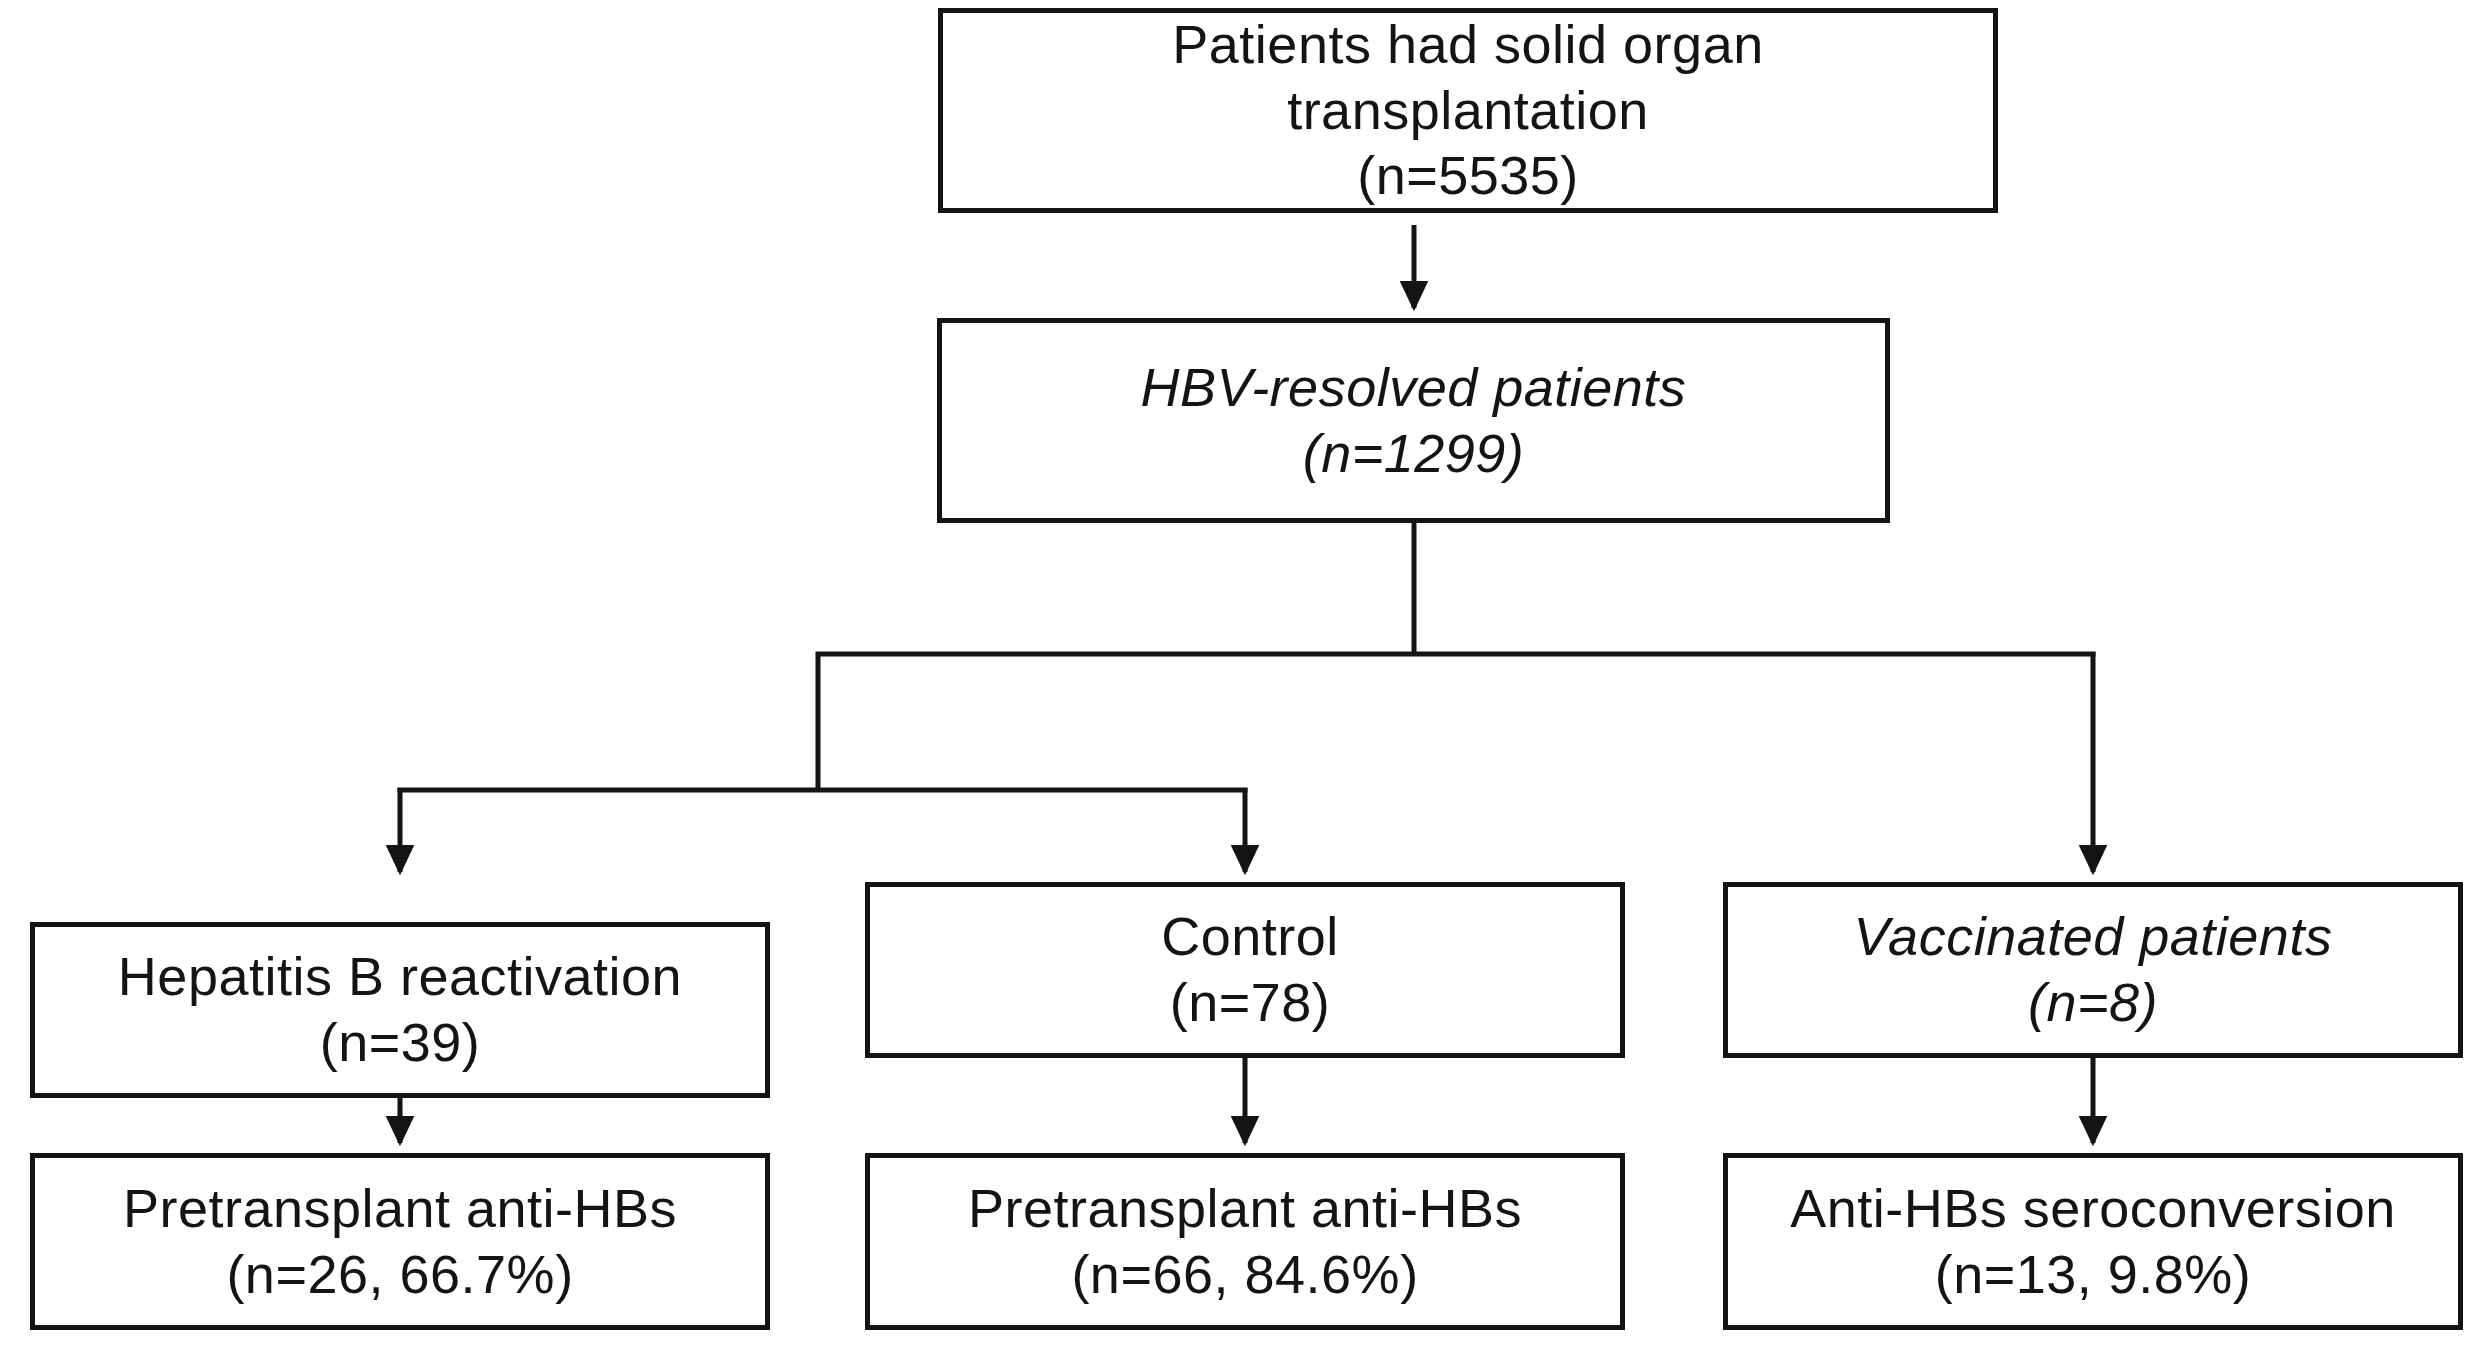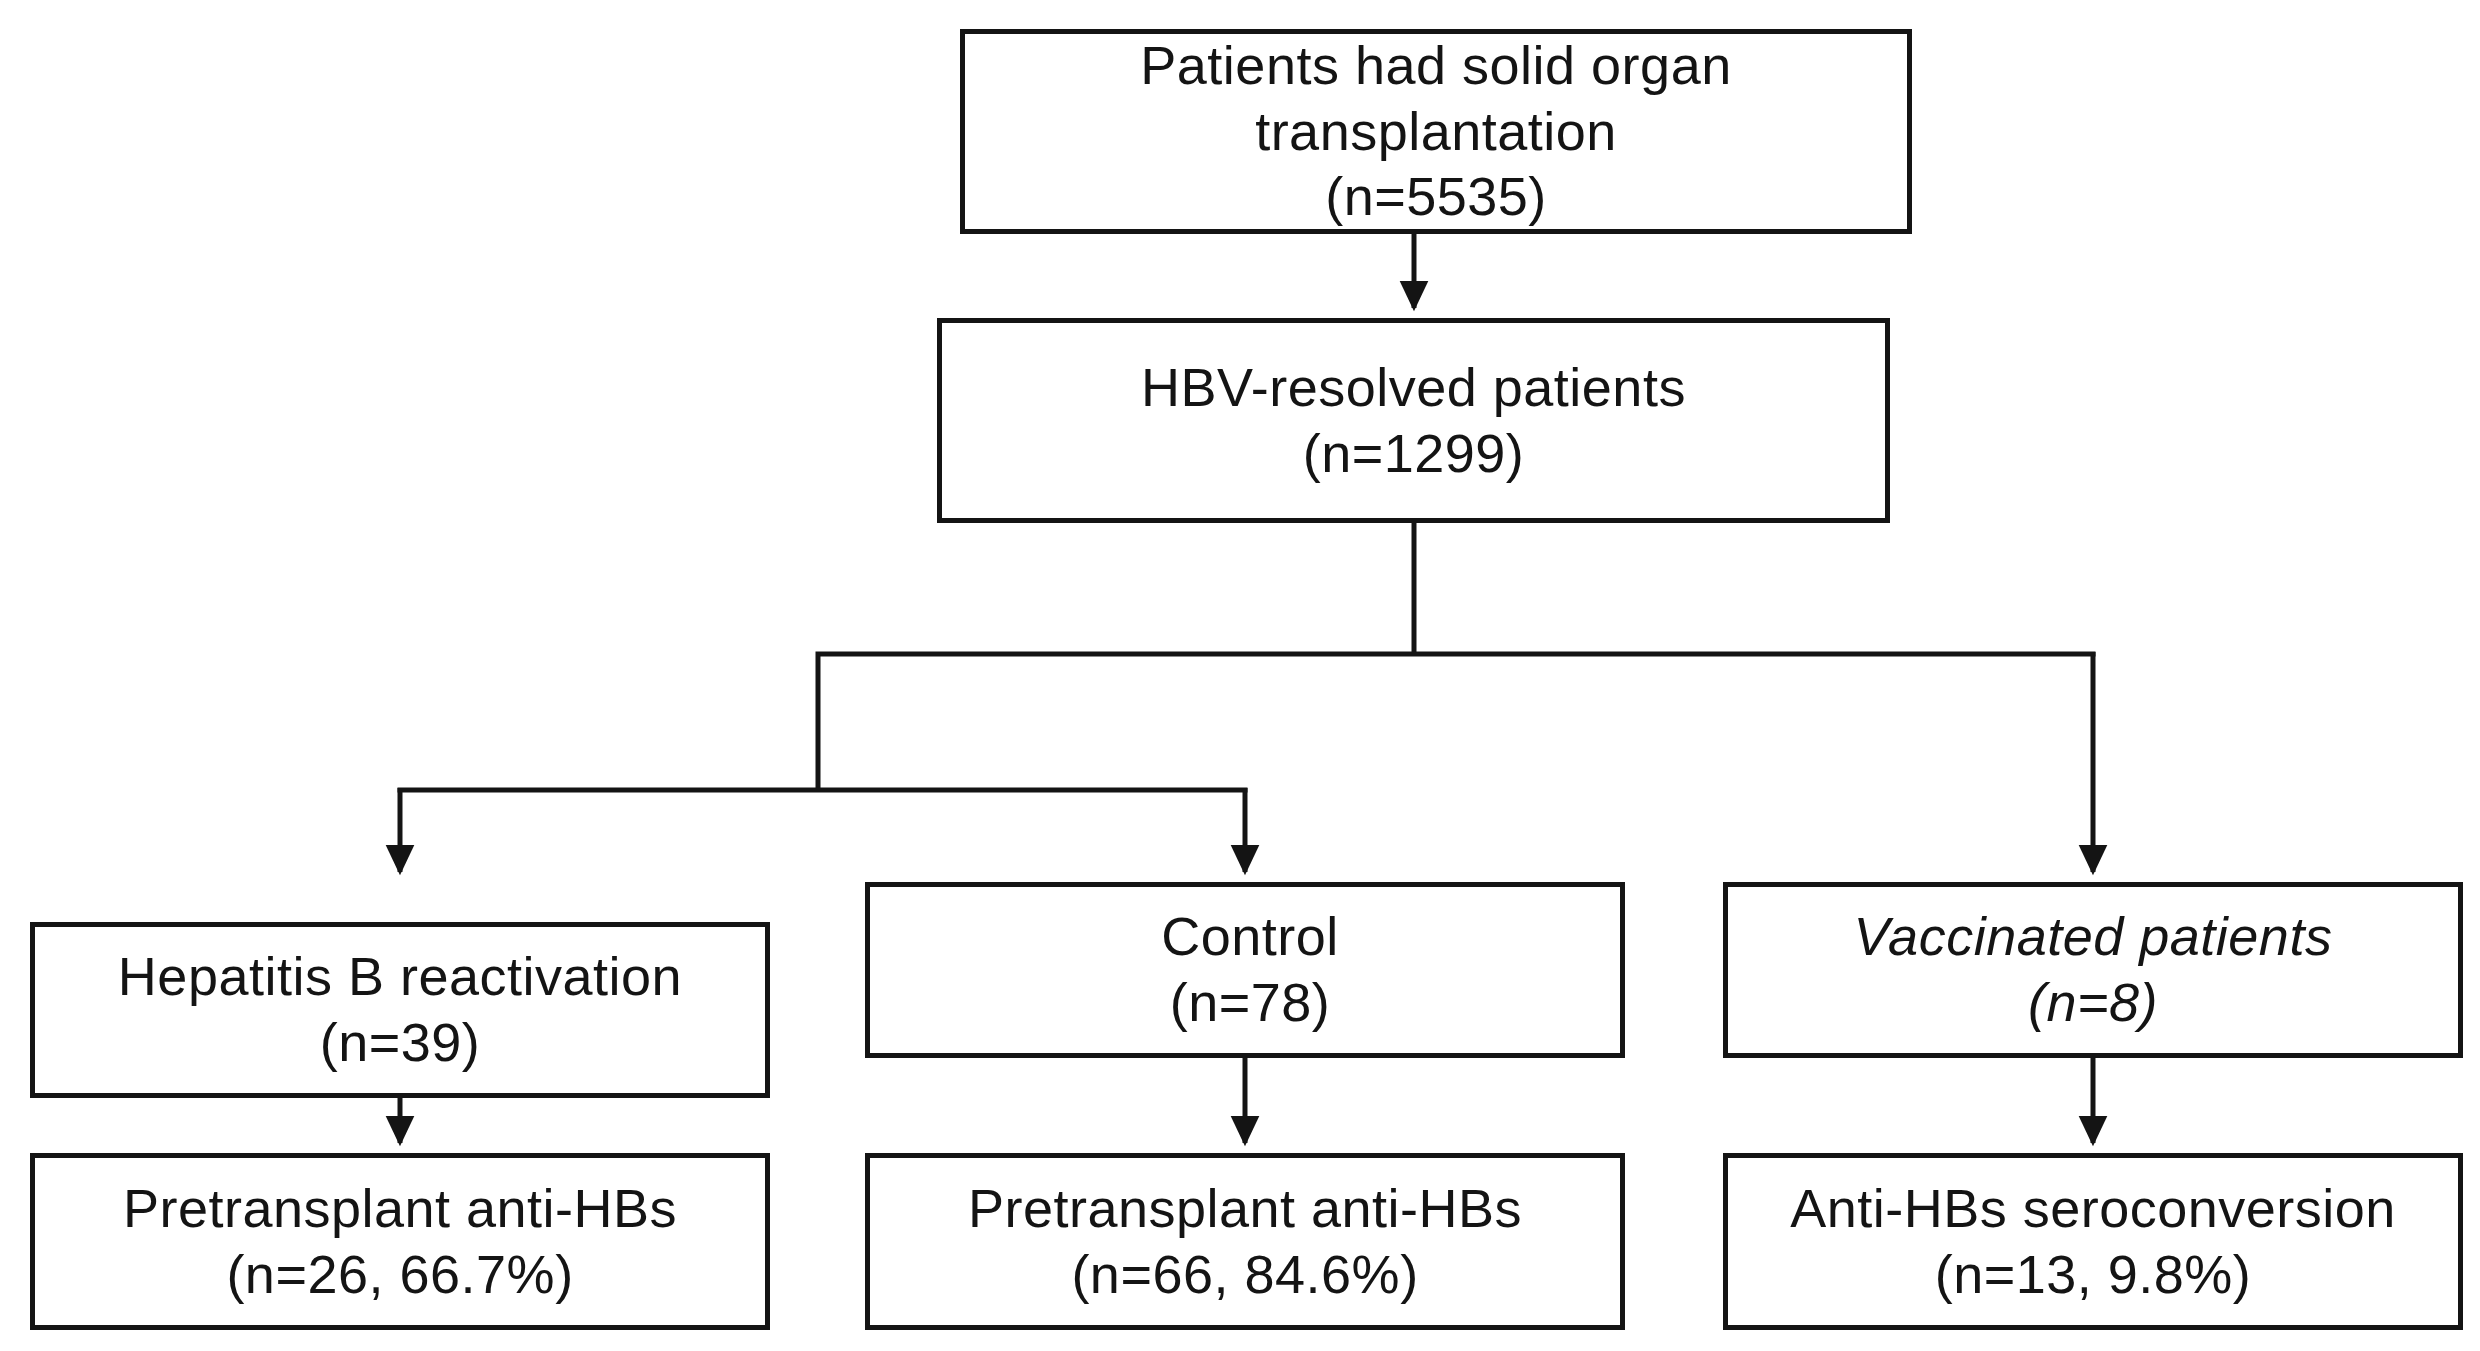--- a/index.html
+++ b/index.html
@@ -35,22 +35,22 @@
     color: #141414;
     font-size: 54px;
     line-height: 1.22;
     letter-spacing: 0.5px;
   }
   .node .nline {
     display: block;
     white-space: nowrap;
   }
   
-  #node-transplant       { left: 938px;  top: 29px;   width: 952px; height: 205px; margin-left: 22px; }
-  #node-hbv-resolved     { left: 937px;  top: 318px;  width: 953px; height: 205px; }
+  #node-transplant       { left: 938px;  top: 8px;   width: 1060px; height: 205px; }
+  #node-hbv-resolved     { left: 937px;  top: 318px;  width: 953px; height: 205px; font-style: italic; }
   #node-reactivation     { left: 30px;   top: 922px;  width: 740px; height: 176px; }
   #node-control          { left: 865px;  top: 882px;  width: 760px; height: 176px; padding-left: 10px; }
   #node-vaccinated       { left: 1723px; top: 882px;  width: 740px; height: 176px; font-style: italic; }
   #node-reactivation-hbs { left: 30px;   top: 1153px; width: 740px; height: 177px; }
   #node-control-hbs      { left: 865px;  top: 1153px; width: 760px; height: 177px; }
   #node-vaccinated-sero  { left: 1723px; top: 1153px; width: 740px; height: 177px; }
 </style>
 </head>
 <body>
 

